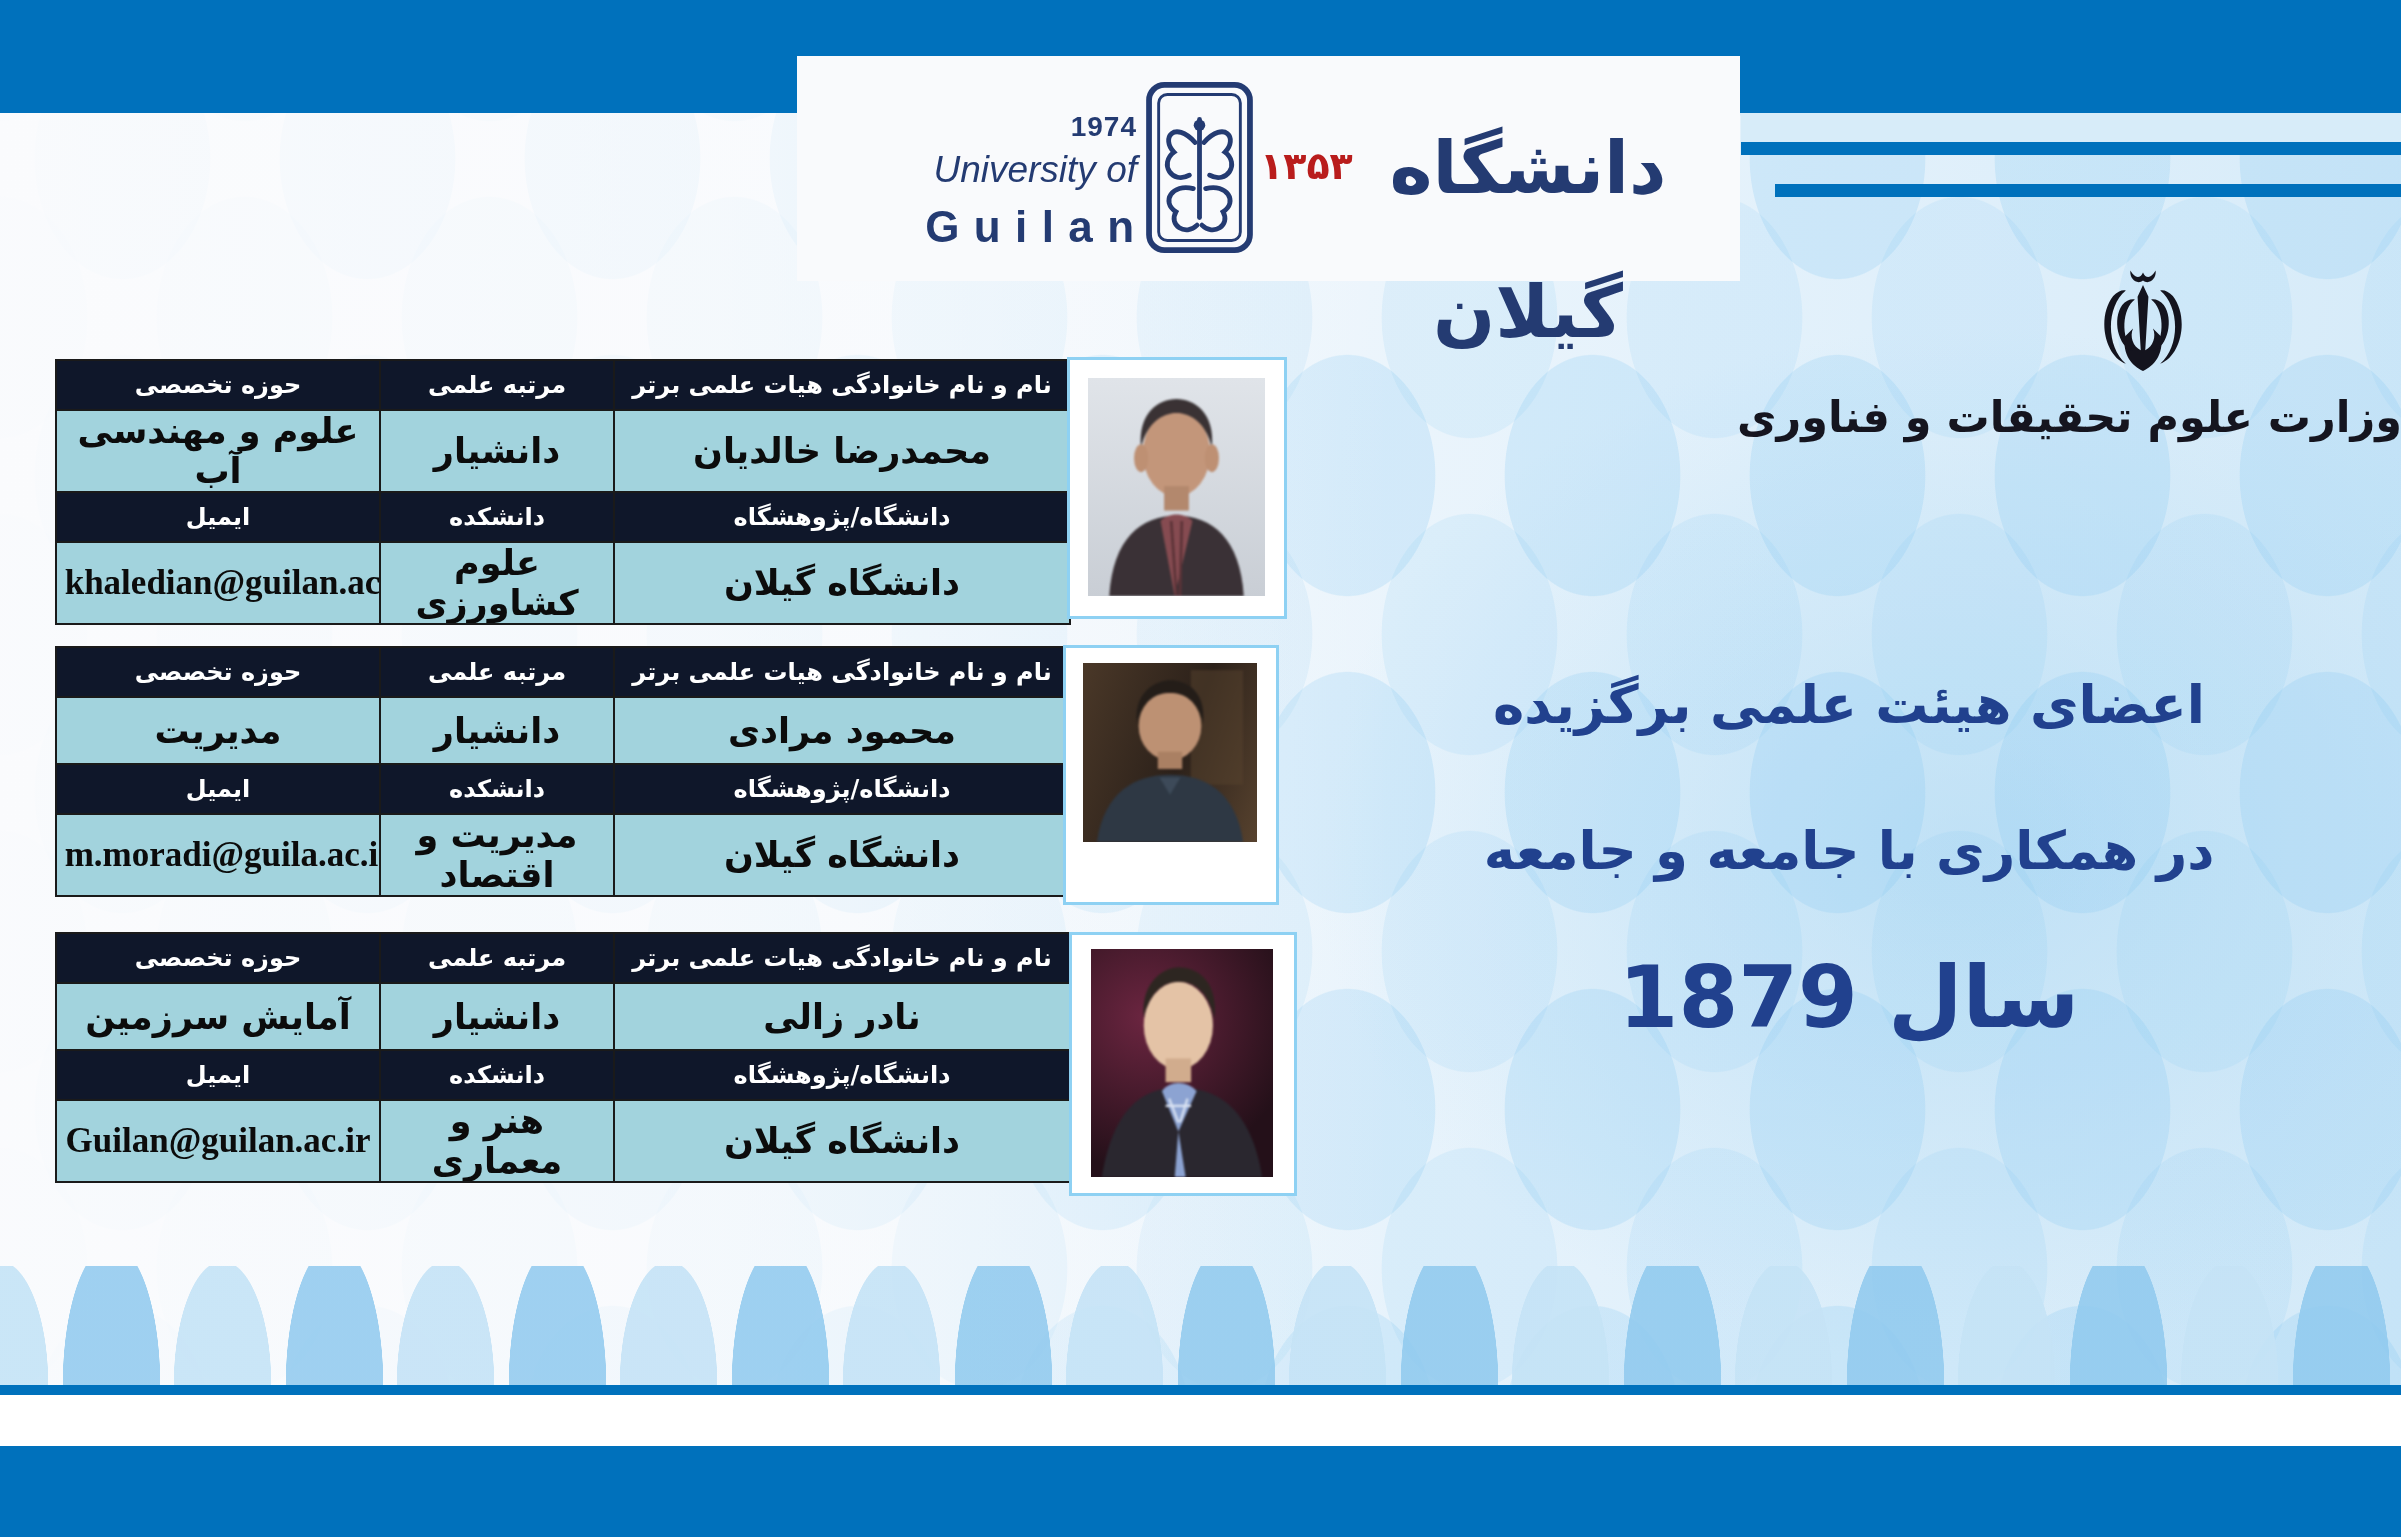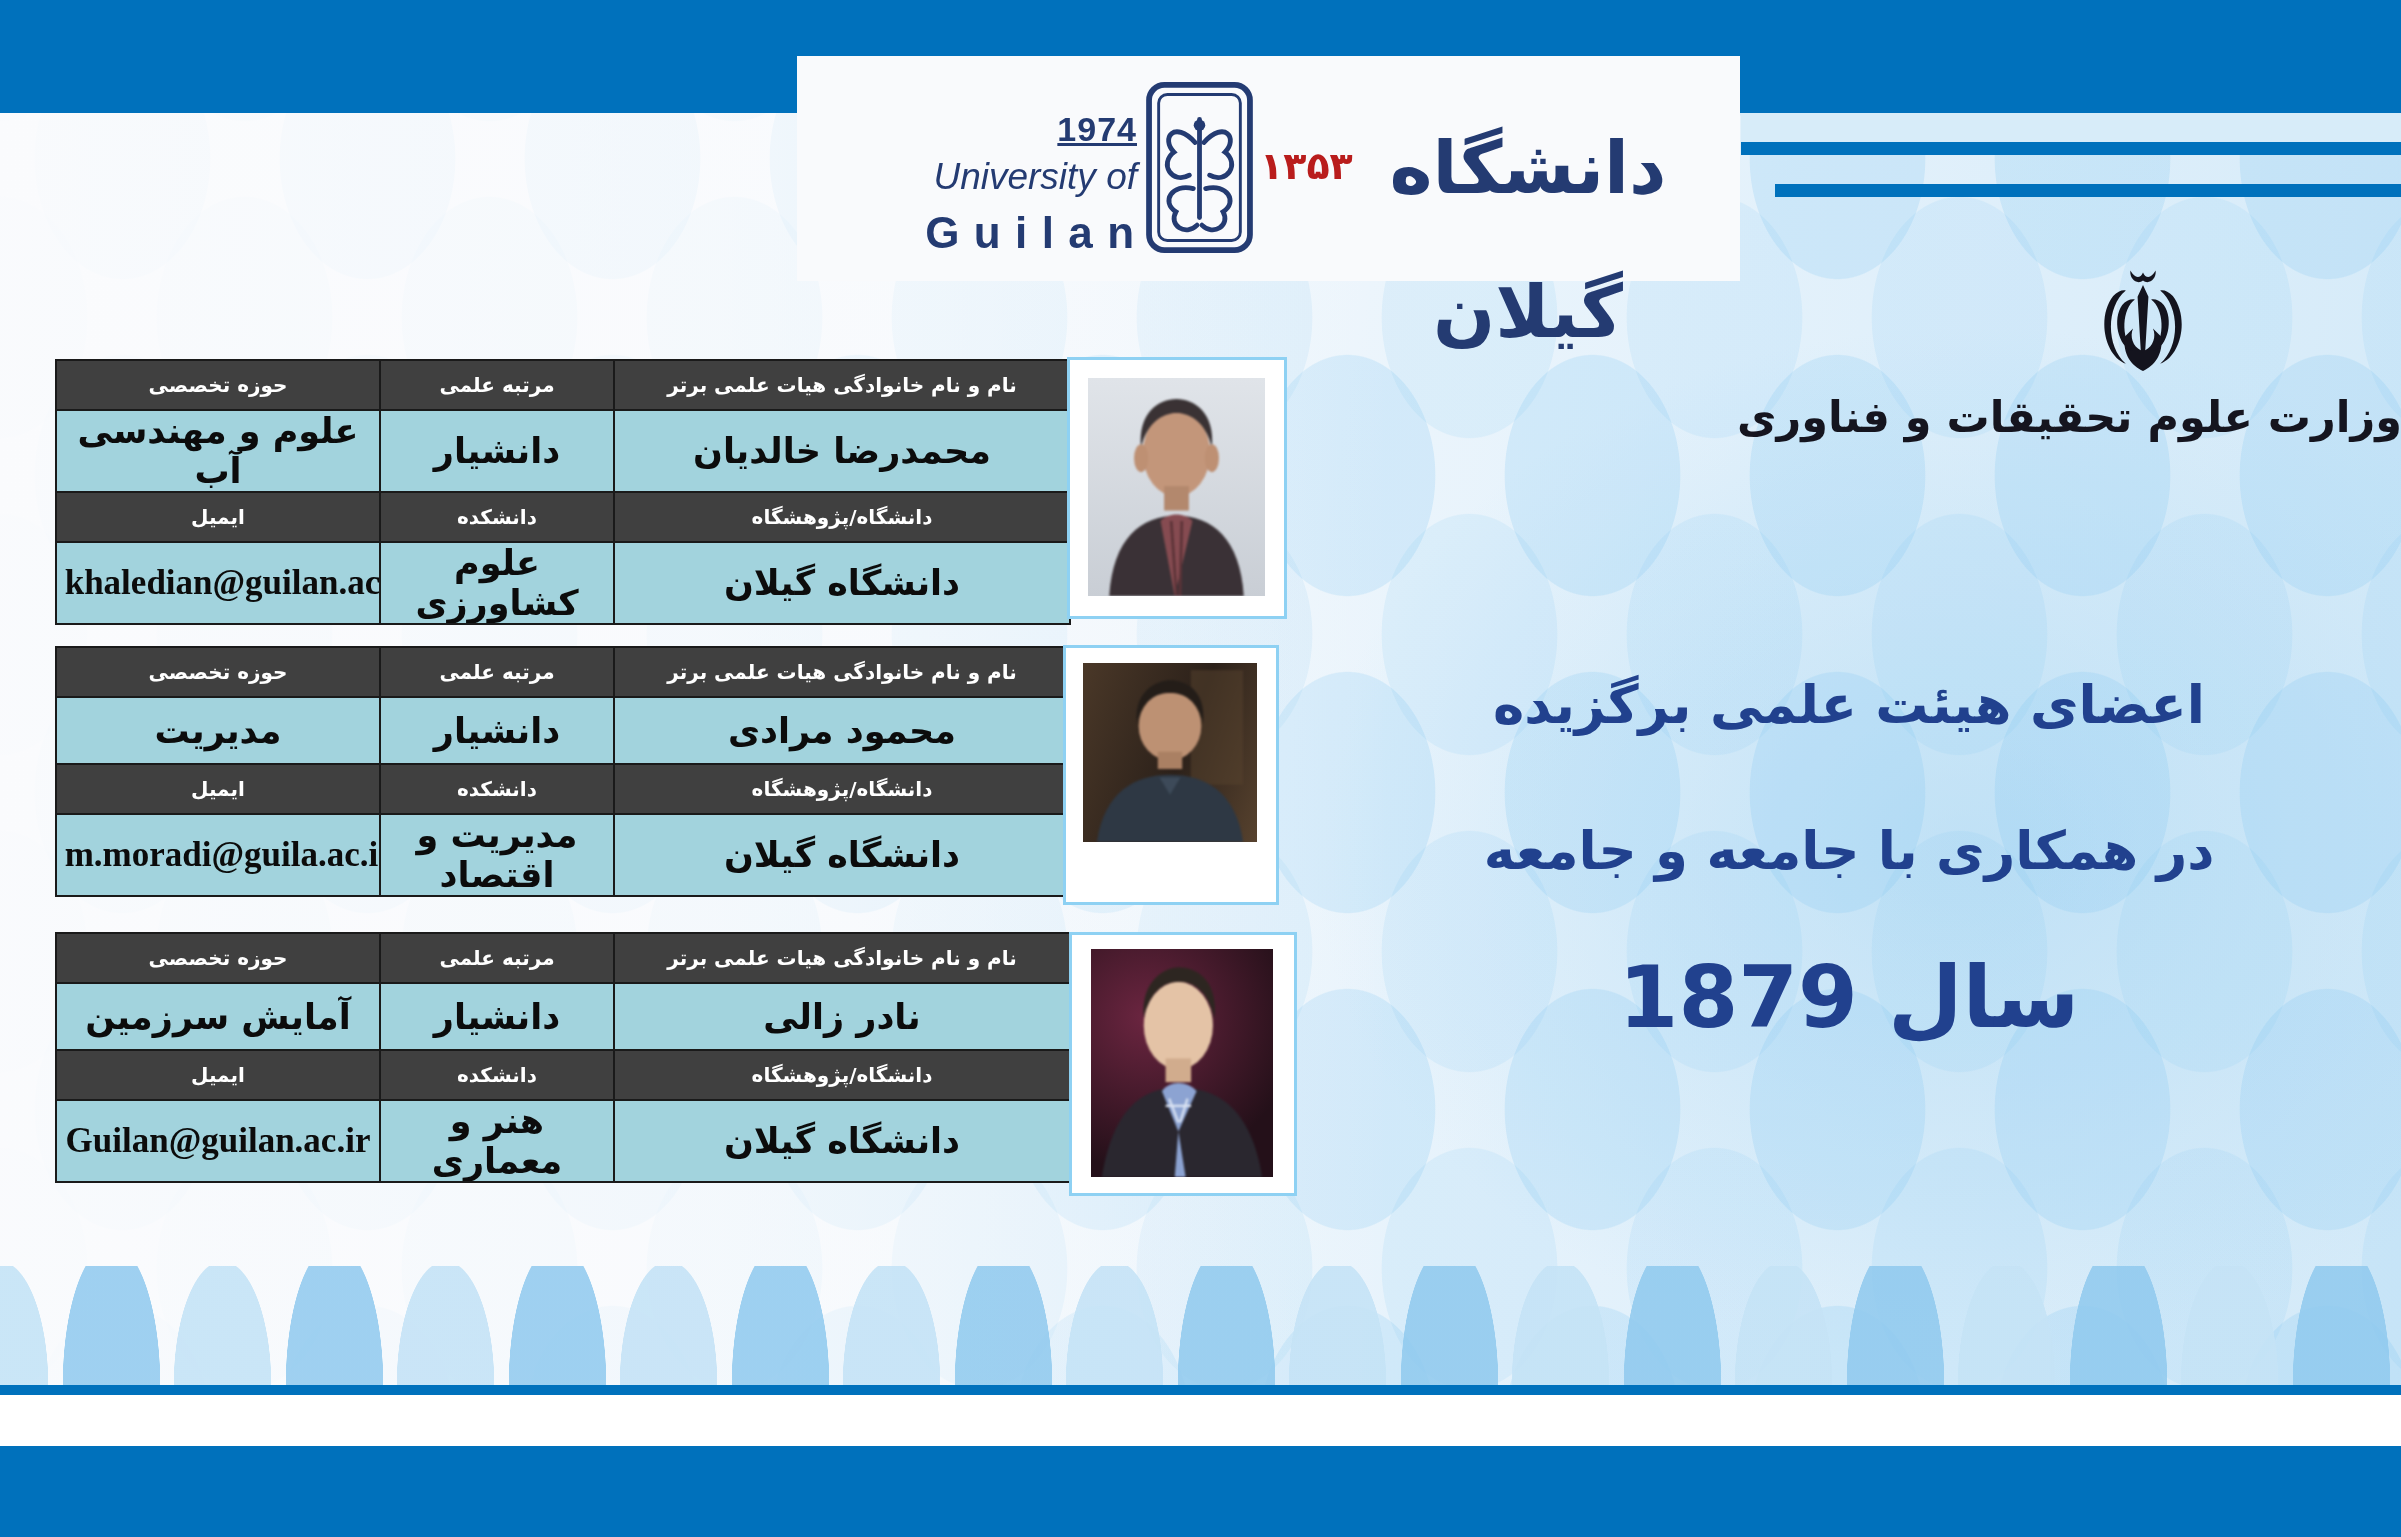--- a/index.html
+++ b/index.html
@@ -18,21 +18,21 @@
       radial-gradient(ellipse 91px 125px at center, rgba(125,196,240,0.14) 0 96%, rgba(125,196,240,0) 97%);
     background-size:100% 100%,245px 317px,245px 317px;
     background-position:0 0,0 0,122px 159px;
   }
   .abs{position:absolute;}
   
   .top-band{left:0;top:0;width:2402px;height:113px;background:#0071bc;z-index:1;}
   .logo-box{left:797px;top:56px;width:943px;height:225px;background:#f9fafc;z-index:2;}
   .logo-en{position:absolute;left:88px;top:56px;width:252px;text-align:right;color:#243b72;
            font-family:"Liberation Sans",sans-serif;line-height:1.05;}
-  .logo-year{font-size:34px;font-weight:700;letter-spacing:1px;text-decoration:underline;}
+  .logo-year{font-size:28px;font-weight:700;letter-spacing:1px;}
   .logo-uni{font-size:37px;margin-top:10px;font-style:italic;}
   .logo-guilan{font-size:44px;font-weight:700;letter-spacing:14.4px;margin-top:13.4px;margin-right:-11.5px;}
   .guilan-emblem{position:absolute;left:348px;top:25px;}
   .logo-fa-year{position:absolute;left:463px;top:88px;font-size:38px;font-weight:700;color:#b91c1c;}
   .logo-fa-name{position:absolute;left:534px;top:40px;width:394px;height:144px;line-height:144px;
                 text-align:center;font-size:73px;font-weight:700;color:#243b72;direction:rtl;}
   .strip-right{left:1741px;top:113px;width:661px;height:29px;background:#d7ecf9;z-index:1;}
   .bar-right{background:#0071bc;z-index:1;}
   .bar1{left:1741px;top:142px;width:661px;height:12.5px;}
   .bar2{left:1775px;top:184px;width:626px;height:12.5px;}
@@ -41,21 +41,21 @@
   .ministry-l1{font-size:29px;margin-top:3.8px;direction:rtl;}
   .ministry-l2{font-size:43px;font-weight:700;margin-top:7.7px;direction:rtl;white-space:nowrap;}
   
   .poster-title{left:1335px;top:651px;width:1028px;text-align:center;color:#21418e;direction:rtl;z-index:2;}
   .poster-title .t{font-weight:700;font-size:53px;line-height:108px;margin-bottom:38px;}
   .poster-title .t3{font-size:86px;}
   
   .ftable{position:absolute;left:55px;width:1014px;border-collapse:collapse;table-layout:fixed;
           direction:rtl;z-index:3;background:#a2d3dd;}
   .ftable td{border:2.9px solid #1a1a1a;text-align:center;vertical-align:middle;overflow:hidden;padding:0 7.7px;}
-  .hrow td{background:#404040;color:#ffffff;font-weight:700;font-size:20px;height:48px;}
+  .hrow td{background:#0f172a;color:#ffffff;font-weight:700;font-size:24px;height:48px;}
   .vrow td{background:#a2d3dd;color:#0c0c0c;font-weight:700;font-size:35px;height:65px;}
   .hrow.h2 td{height:48px;}
   .vrow.v2 td{height:79px;}
   .email-cell{direction:ltr;font-family:"Liberation Serif",serif;font-size:37px;font-weight:700;}
   
   .pframe{background:#ffffff;border:3.8px solid #8ed1f3;z-index:3;box-sizing:border-box;}
   .pimg{position:absolute;overflow:hidden;}
   .pimg svg{filter:blur(1.3px) saturate(0.92);display:block;}
   .pimg1{left:18px;top:18px;width:177px;height:218px;background:linear-gradient(#e0e4e9,#c9ced5);}
   .pimg2{left:17.3px;top:15.4px;width:174px;height:179px;background:linear-gradient(110deg,#4a3828,#2c211a 55%,#57422e);}

